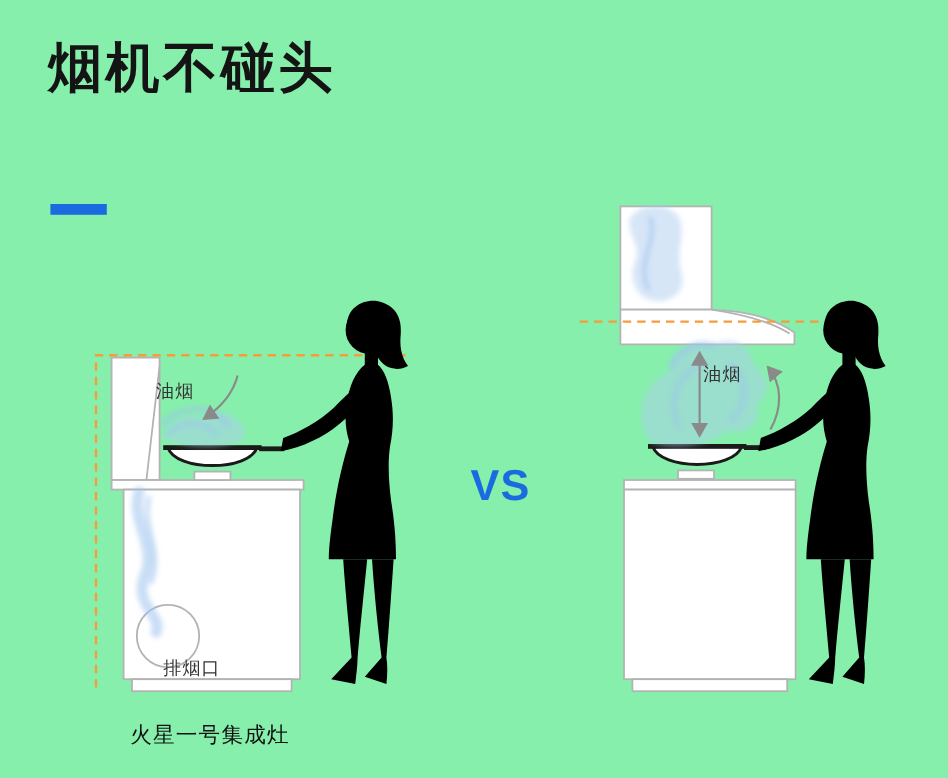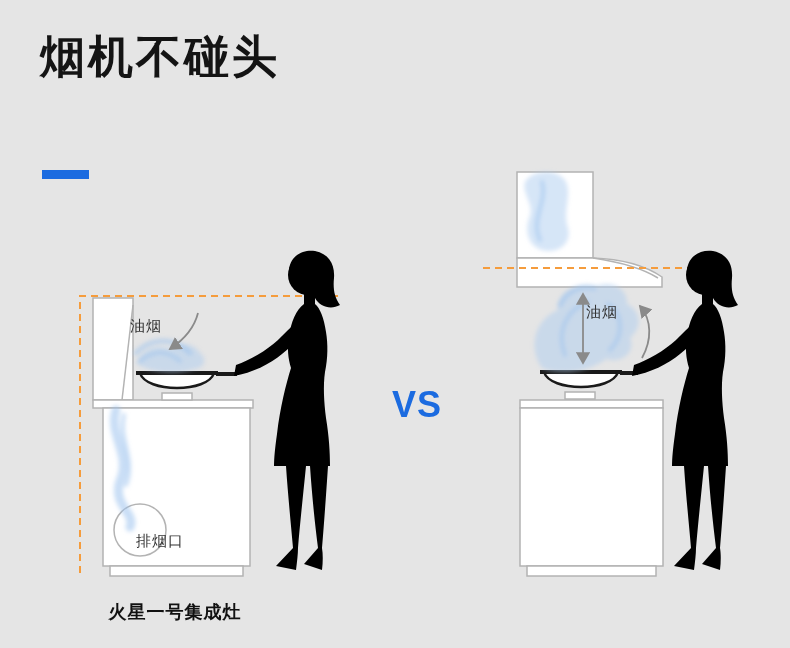--- a/index.html
+++ b/index.html
@@ -4,33 +4,33 @@
 <style>
   :root{
     --accent-blue:#1b6be0;
     --dash-orange:#f59c3c;
     --smoke-blue:#aecdf0;
     --outline-gray:#b3b3b3;
   }
   *{margin:0;padding:0;box-sizing:border-box;}
   body{background:#fff;}
   .canvas{
-    position:relative;width:790px;height:648px;background:#e5e5e5;
+    position:relative;width:790px;height:648px;background:#86efac;
     overflow:hidden;font-family:"Liberation Sans","DejaVu Sans",sans-serif;padding-left:16px;
   }
   .title-block{position:absolute;left:40px;top:26px;color:#141414;}
   .title-line{font-size:45px;font-weight:800;line-height:62px;letter-spacing:3px;}
   .accent-bar{position:absolute;left:42px;top:170px;width:47px;height:9px;background:var(--accent-blue);}
   .vs-label{position:absolute;left:392px;top:384px;font-size:36px;font-weight:800;color:var(--accent-blue);letter-spacing:1px;}
-  .caption{position:absolute;top:600px;font-size:18px;font-weight:700;color:#111;text-align:center;letter-spacing:1px;}
+  .caption{position:absolute;top:600px;font-size:18px;font-weight:400;color:#111;text-align:center;letter-spacing:1px;}
   .caption.left{left:85px;width:180px;}
   .caption.right{left:500px;width:185px;}
   .float-label{position:absolute;font-size:15px;color:#333;letter-spacing:1px;}
   .label-smoke-left{left:130px;top:317px;}
-  .label-outlet{left:136px;top:532px;}
+  .label-outlet{left:136px;top:548px;}
   .label-smoke-right{left:586px;top:303px;}
   svg{position:absolute;overflow:visible;}
   .illu-left{left:70px;top:255px;}
   .illu-right{left:470px;top:160px;}
   .structure{fill:#ffffff;stroke:var(--outline-gray);stroke-width:1.5;}
   .structure-line{fill:none;stroke:var(--outline-gray);stroke-width:1.5;}
   .pan-body{fill:#ffffff;stroke:#1a1a1a;stroke-width:2.5;}
   .pan-rim{fill:#1a1a1a;}
   .smoke{fill:var(--smoke-blue);opacity:.5;}
   .wisp{fill:none;stroke:#9cc3ee;opacity:.55;stroke-linecap:round;}

